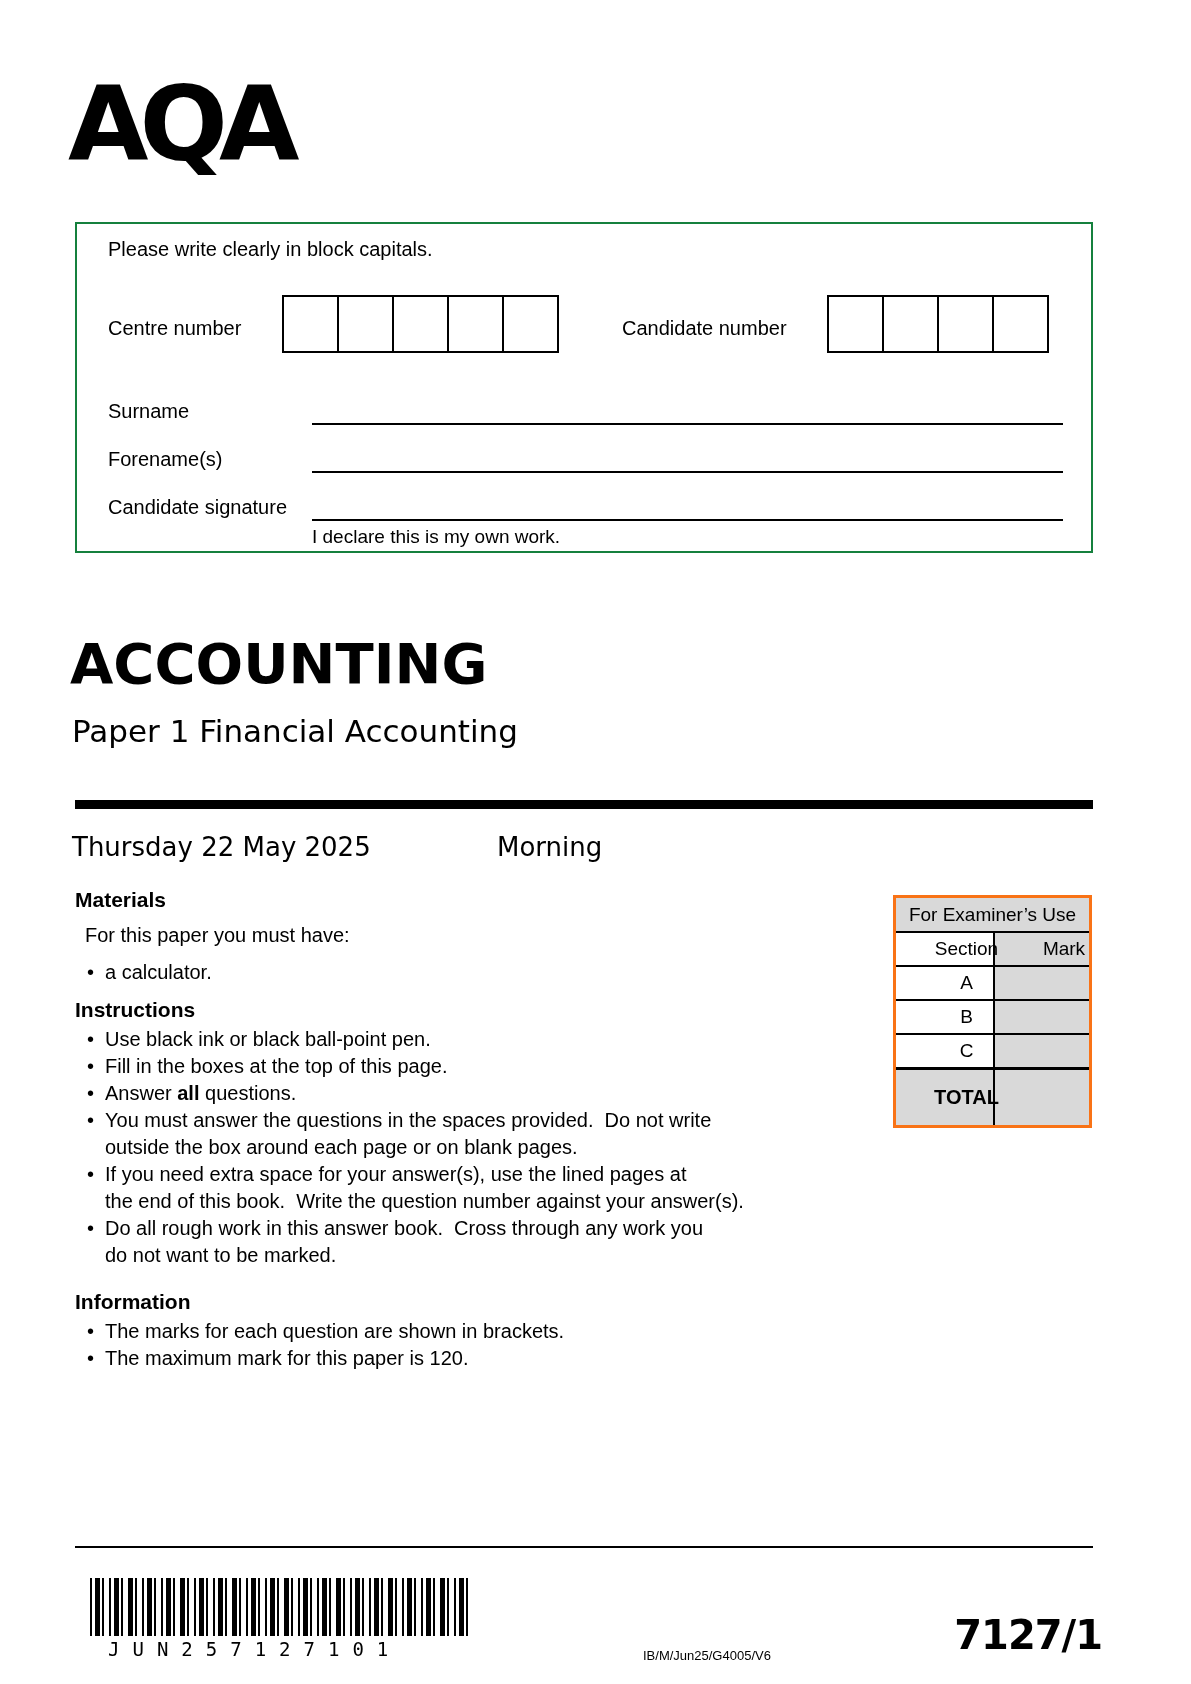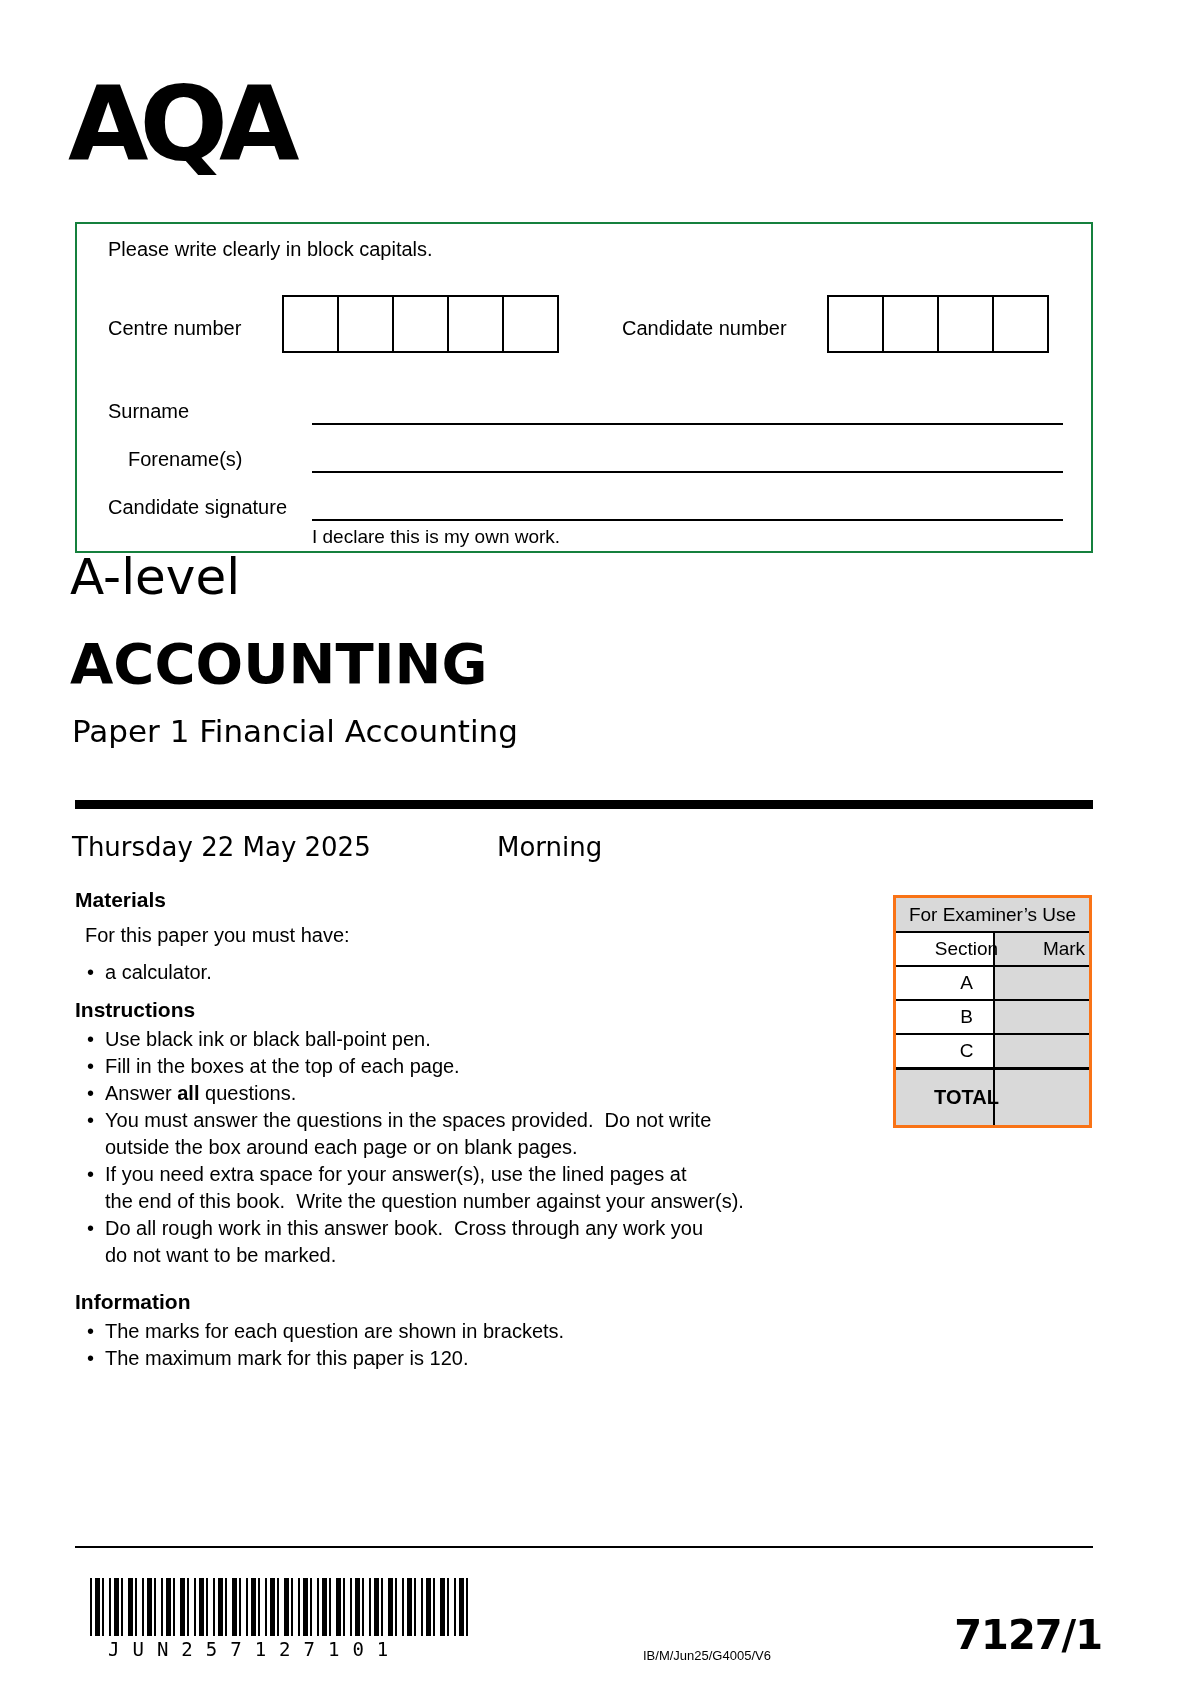--- a/index.html
+++ b/index.html
@@ -94,50 +94,49 @@
     <div class="cells" style="left:750px;top:71px;">
       <div class="cell"></div>
       <div class="cell"></div>
       <div class="cell"></div>
       <div class="cell"></div>
     </div>
 
     <span class="cb-label" style="left:31px;top:176px;">Surname</span>
     <div class="fill-line" style="left:235px;top:199px;width:751px;"></div>
 
-    <span class="cb-label" style="left:31px;top:224px;margin-left:20px;">Forename(s)</span>
+    <span class="cb-label" style="left:31px;top:224px;">Forename(s)</span>
     <div class="fill-line" style="left:235px;top:247px;width:751px;"></div>
 
     <span class="cb-label" style="left:31px;top:272px;">Candidate signature</span>
     <div class="fill-line" style="left:235px;top:295px;width:751px;"></div>
     <div class="declare">I declare this is my own work.</div>
   </div>
 
-  <div class="t-qual">A-level</div>
   <div class="t-subj">ACCOUNTING</div>
   <div class="t-paper">Paper 1  Financial Accounting</div>
 
   <div class="thick-rule"></div>
 
   <span class="sess date">Thursday 22 May 2025</span>
   <span class="sess tod">Morning</span>
 
   <div class="section" style="top:888px;">
     <h3>Materials</h3>
     <p class="intro">For this paper you must have:</p>
     <ul class="blist">
       <li>a calculator.</li>
     </ul>
   </div>
 
   <div class="section" style="top:998px;">
     <h3>Instructions</h3>
     <ul class="blist">
       <li>Use black ink or black ball-point pen.</li>
-      <li>Fill in the boxes at the top of each page.</li>
+      <li>Fill in the boxes at the top of this page.</li>
       <li><span>Answer </span><span class="bold">all</span><span> questions.</span></li>
       <li>You must answer the questions in the spaces provided.  Do not write
 outside the box around each page or on blank pages.</li>
       <li>If you need extra space for your answer(s), use the lined pages at
 the end of this book.  Write the question number against your answer(s).</li>
       <li>Do all rough work in this answer book.  Cross through any work you
 do not want to be marked.</li>
     </ul>
   </div>
 

